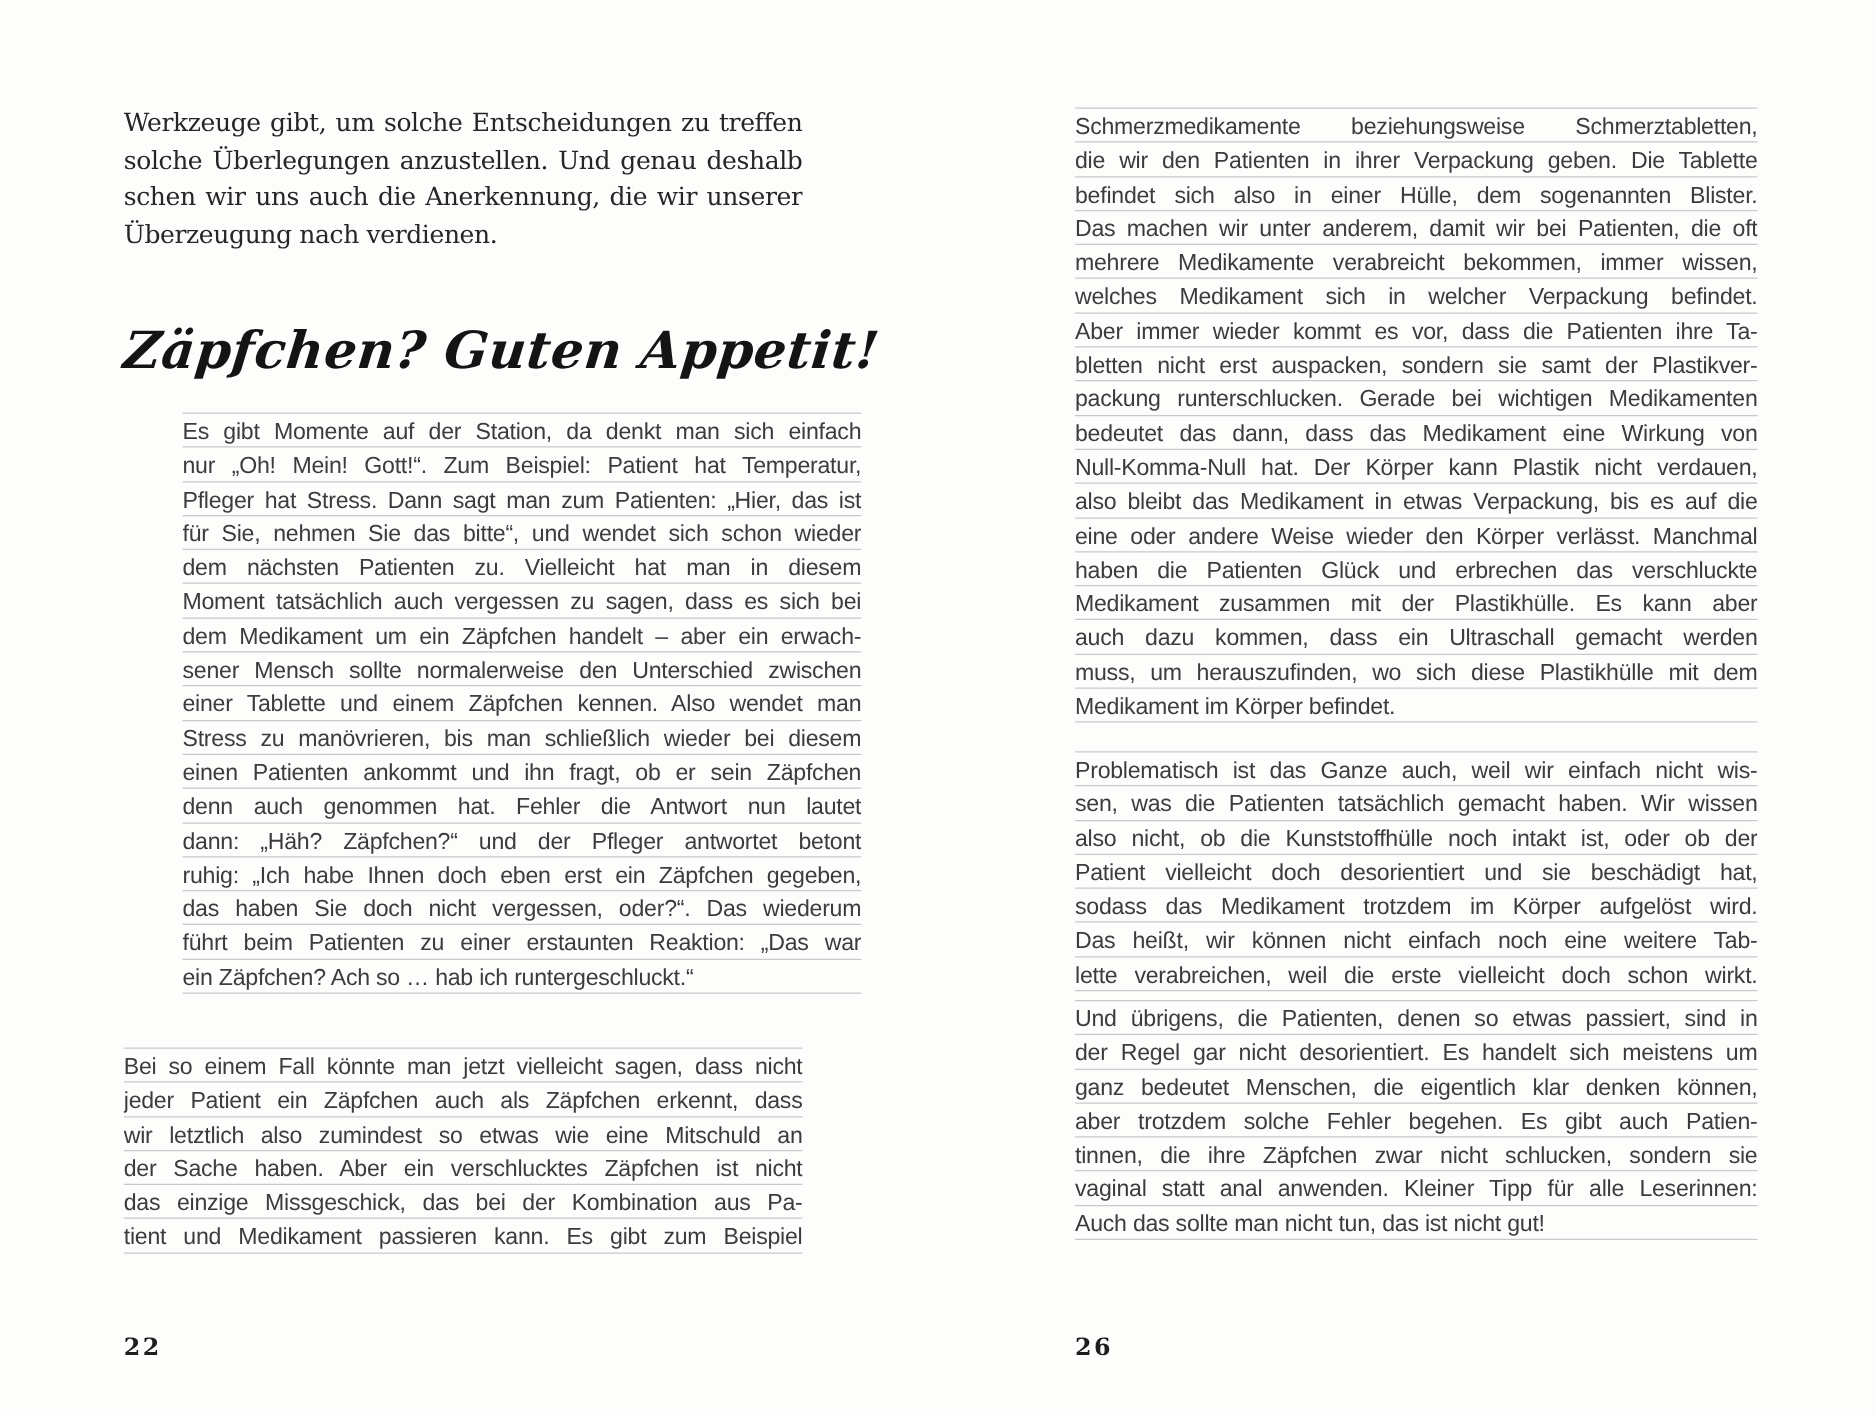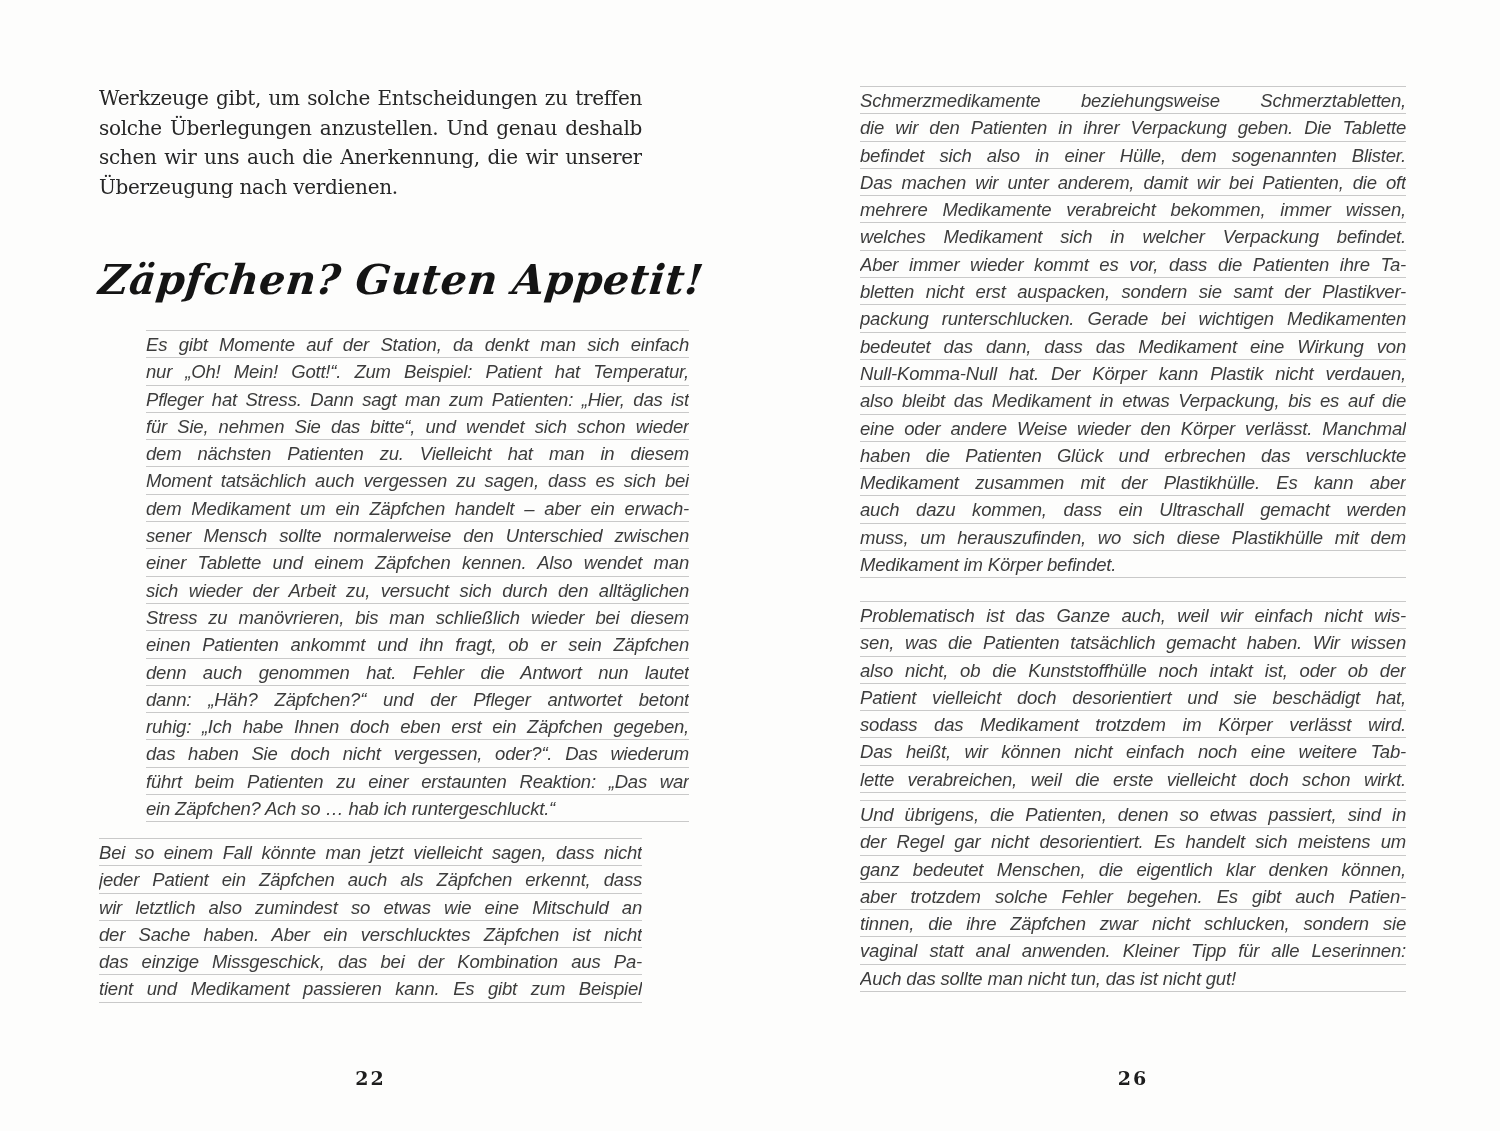--- a/index.html
+++ b/index.html
@@ -44,21 +44,20 @@
     font-size: 41px;
     color: var(--heading);
     text-align: center;
     transform: skewX(-6deg);
     letter-spacing: 0.5px;
     white-space: nowrap;
   }
 
   
   .ruled {
-    font-style: italic;
     font-size: 18.5px;
     color: var(--body-text);
     letter-spacing: -0.2px;
     border-top: 1px solid var(--rule);
   }
   .ruled .text-line {
     height: 27.3px;
     line-height: 27px;
     border-bottom: 1px solid var(--rule);
     text-align: justify;
@@ -66,21 +65,21 @@
     overflow: hidden;
   }
   .ruled:not(.justify-all) .text-line:last-child { text-align-last: auto; }
 
   .pagenum {
     font-family: "DejaVu Serif", "Liberation Serif", serif;
     font-weight: 700;
     font-size: 19px;
     letter-spacing: 2px;
     color: #1d1d1d;
-    text-align: center;
+    text-align: left;
   }
 
   
   .col-left  { left: 99px;  width: 543px; }
   .col-right { left: 860px; width: 546px; }
 </style>
 </head>
 <body>
 
 <div class="spread">
@@ -97,21 +96,20 @@
   <div class="block col-left ruled" style="top: 330px; margin-left: 47px;">
       <div class="text-line">Es gibt Momente auf der Station, da denkt man sich einfach</div>
       <div class="text-line">nur „Oh! Mein! Gott!“. Zum Beispiel: Patient hat Temperatur,</div>
       <div class="text-line">Pfleger hat Stress. Dann sagt man zum Patienten: „Hier, das ist</div>
       <div class="text-line">für Sie, nehmen Sie das bitte“, und wendet sich schon wieder</div>
       <div class="text-line">dem nächsten Patienten zu. Vielleicht hat man in diesem</div>
       <div class="text-line">Moment tatsächlich auch vergessen zu sagen, dass es sich bei</div>
       <div class="text-line">dem Medikament um ein Zäpfchen handelt – aber ein erwach-</div>
       <div class="text-line">sener Mensch sollte normalerweise den Unterschied zwischen</div>
       <div class="text-line">einer Tablette und einem Zäpfchen kennen. Also wendet man</div>
-      <div class="text-line">sich wieder der Arbeit zu, versucht sich durch den alltäglichen</div>
       <div class="text-line">Stress zu manövrieren, bis man schließlich wieder bei diesem</div>
       <div class="text-line">einen Patienten ankommt und ihn fragt, ob er sein Zäpfchen</div>
       <div class="text-line">denn auch genommen hat. Fehler die Antwort nun lautet</div>
       <div class="text-line">dann: „Häh? Zäpfchen?“ und der Pfleger antwortet betont</div>
       <div class="text-line">ruhig: „Ich habe Ihnen doch eben erst ein Zäpfchen gegeben,</div>
       <div class="text-line">das haben Sie doch nicht vergessen, oder?“. Das wiederum</div>
       <div class="text-line">führt beim Patienten zu einer erstaunten Reaktion: „Das war</div>
       <div class="text-line">ein Zäpfchen? Ach so … hab ich runtergeschluckt.“</div>
     </div>
 
@@ -145,21 +143,21 @@
       <div class="text-line">auch dazu kommen, dass ein Ultraschall gemacht werden</div>
       <div class="text-line">muss, um herauszufinden, wo sich diese Plastikhülle mit dem</div>
       <div class="text-line">Medikament im Körper befindet.</div>
     </div>
 
   <div class="block col-right ruled justify-all" style="top: 601px;">
       <div class="text-line">Problematisch ist das Ganze auch, weil wir einfach nicht wis-</div>
       <div class="text-line">sen, was die Patienten tatsächlich gemacht haben. Wir wissen</div>
       <div class="text-line">also nicht, ob die Kunststoffhülle noch intakt ist, oder ob der</div>
       <div class="text-line">Patient vielleicht doch desorientiert und sie beschädigt hat,</div>
-      <div class="text-line">sodass das Medikament trotzdem im Körper verlässt wird.</div>
+      <div class="text-line">sodass das Medikament trotzdem im Körper aufgelöst wird.</div>
       <div class="text-line">Das heißt, wir können nicht einfach noch eine weitere Tab-</div>
       <div class="text-line">lette verabreichen, weil die erste vielleicht doch schon wirkt.</div>
     </div>
 
   <div class="block col-right ruled" style="top: 800px;">
       <div class="text-line">Und übrigens, die Patienten, denen so etwas passiert, sind in</div>
       <div class="text-line">der Regel gar nicht desorientiert. Es handelt sich meistens um</div>
       <div class="text-line">ganz bedeutet Menschen, die eigentlich klar denken können,</div>
       <div class="text-line">aber trotzdem solche Fehler begehen. Es gibt auch Patien-</div>
       <div class="text-line">tinnen, die ihre Zäpfchen zwar nicht schlucken, sondern sie</div>

